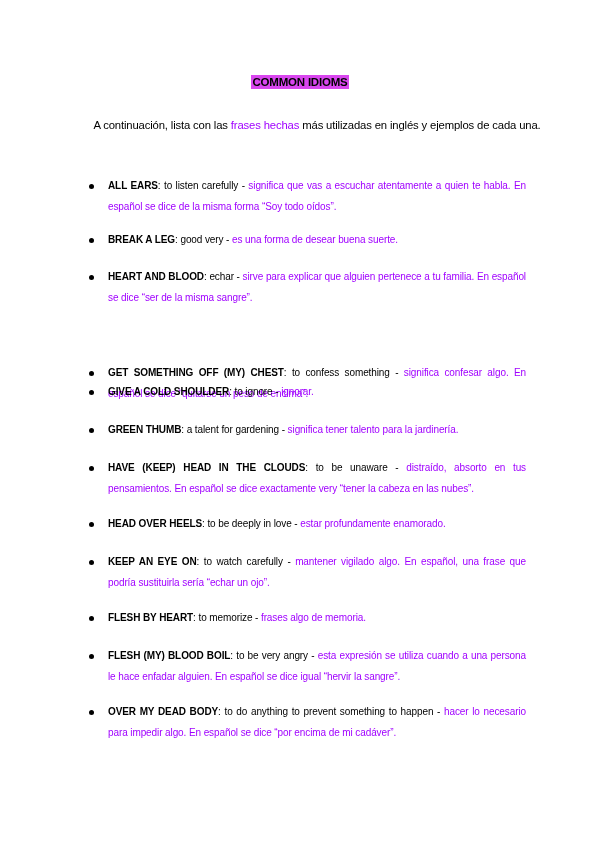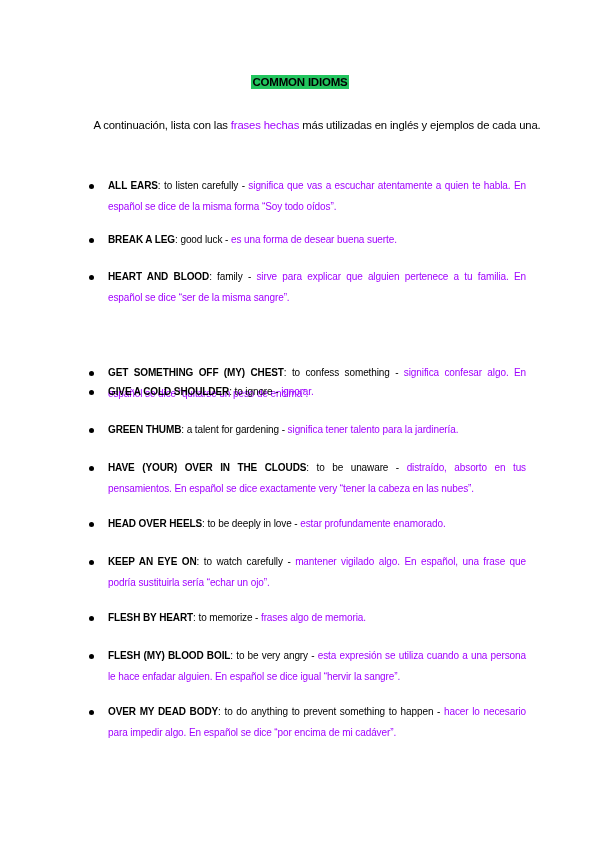--- a/index.html
+++ b/index.html
@@ -17,21 +17,21 @@
     }
     .title-wrap {
       position: absolute;
       top: 72px;
       left: 0;
       width: 600px;
       text-align: center;
     }
     .title {
       display: inline-block;
-      background: #22c55e;
+      background: #d946ef;
       color: #000000;
       font-weight: bold;
       font-size: 11.5px;
       line-height: 14px;
       padding: 0 1px;
       letter-spacing: -0.2px;
     }
     .intro {
       position: absolute;
       top: 118px;
@@ -88,41 +88,41 @@
   <span>A continuación, lista con las </span><span class="accent">frases hechas</span><span> más utilizadas en inglés y ejemplos de cada una.</span>
 </div>
 
 <ul class="list">
   <li class="item" style="top:0px;">
     <span class="bullet"></span>
     <span class="term">ALL EARS</span><span>: to listen carefully - </span><span class="accent">significa que vas a escuchar atentamente a quien te habla. En español se dice de la misma forma “Soy todo oídos”.</span>
   </li>
   <li class="item" style="top:54px;">
     <span class="bullet"></span>
-    <span class="term">BREAK A LEG</span><span>: good luck - </span><span class="accent">es una forma de desear buena suerte.</span>
+    <span class="term">BREAK A LEG</span><span>: good very - </span><span class="accent">es una forma de desear buena suerte.</span>
   </li>
   <li class="item" style="top:91px;">
     <span class="bullet"></span>
-    <span class="term">HEART AND BLOOD</span><span>: family - </span><span class="accent">sirve para explicar que alguien pertenece a tu familia. En español se dice “ser de la misma sangre”.</span>
+    <span class="term">HEART AND BLOOD</span><span>: echar - </span><span class="accent">sirve para explicar que alguien pertenece a tu familia. En español se dice “ser de la misma sangre”.</span>
   </li>
   <li class="item" style="top:146px;margin-top:41px;">
     <span class="bullet"></span>
     <span class="term">GET SOMETHING OFF (MY) CHEST</span><span>: to confess something - </span><span class="accent">significa confesar algo. En español se dice “quitarse un peso de encima”.</span>
   </li>
   <li class="item" style="top:206px;">
     <span class="bullet"></span>
     <span class="term">GIVE A COLD SHOULDER</span><span>: to ignore - </span><span class="accent">ignorar.</span>
   </li>
   <li class="item" style="top:244px;">
     <span class="bullet"></span>
     <span class="term">GREEN THUMB</span><span>: a talent for gardening - </span><span class="accent">significa tener talento para la jardinería.</span>
   </li>
   <li class="item" style="top:282px;">
     <span class="bullet"></span>
-    <span class="term">HAVE (YOUR) OVER IN THE CLOUDS</span><span>: to be unaware - </span><span class="accent">distraído, absorto en tus pensamientos. En español se dice exactamente very “tener la cabeza en las nubes”.</span>
+    <span class="term">HAVE (KEEP) HEAD IN THE CLOUDS</span><span>: to be unaware - </span><span class="accent">distraído, absorto en tus pensamientos. En español se dice exactamente very “tener la cabeza en las nubes”.</span>
   </li>
   <li class="item" style="top:338px;">
     <span class="bullet"></span>
     <span class="term">HEAD OVER HEELS</span><span>: to be deeply in love - </span><span class="accent">estar profundamente enamorado.</span>
   </li>
   <li class="item" style="top:376px;">
     <span class="bullet"></span>
     <span class="term">KEEP AN EYE ON</span><span>: to watch carefully - </span><span class="accent">mantener vigilado algo. En español, una frase que podría sustituirla sería “echar un ojo”.</span>
   </li>
   <li class="item" style="top:432px;">

